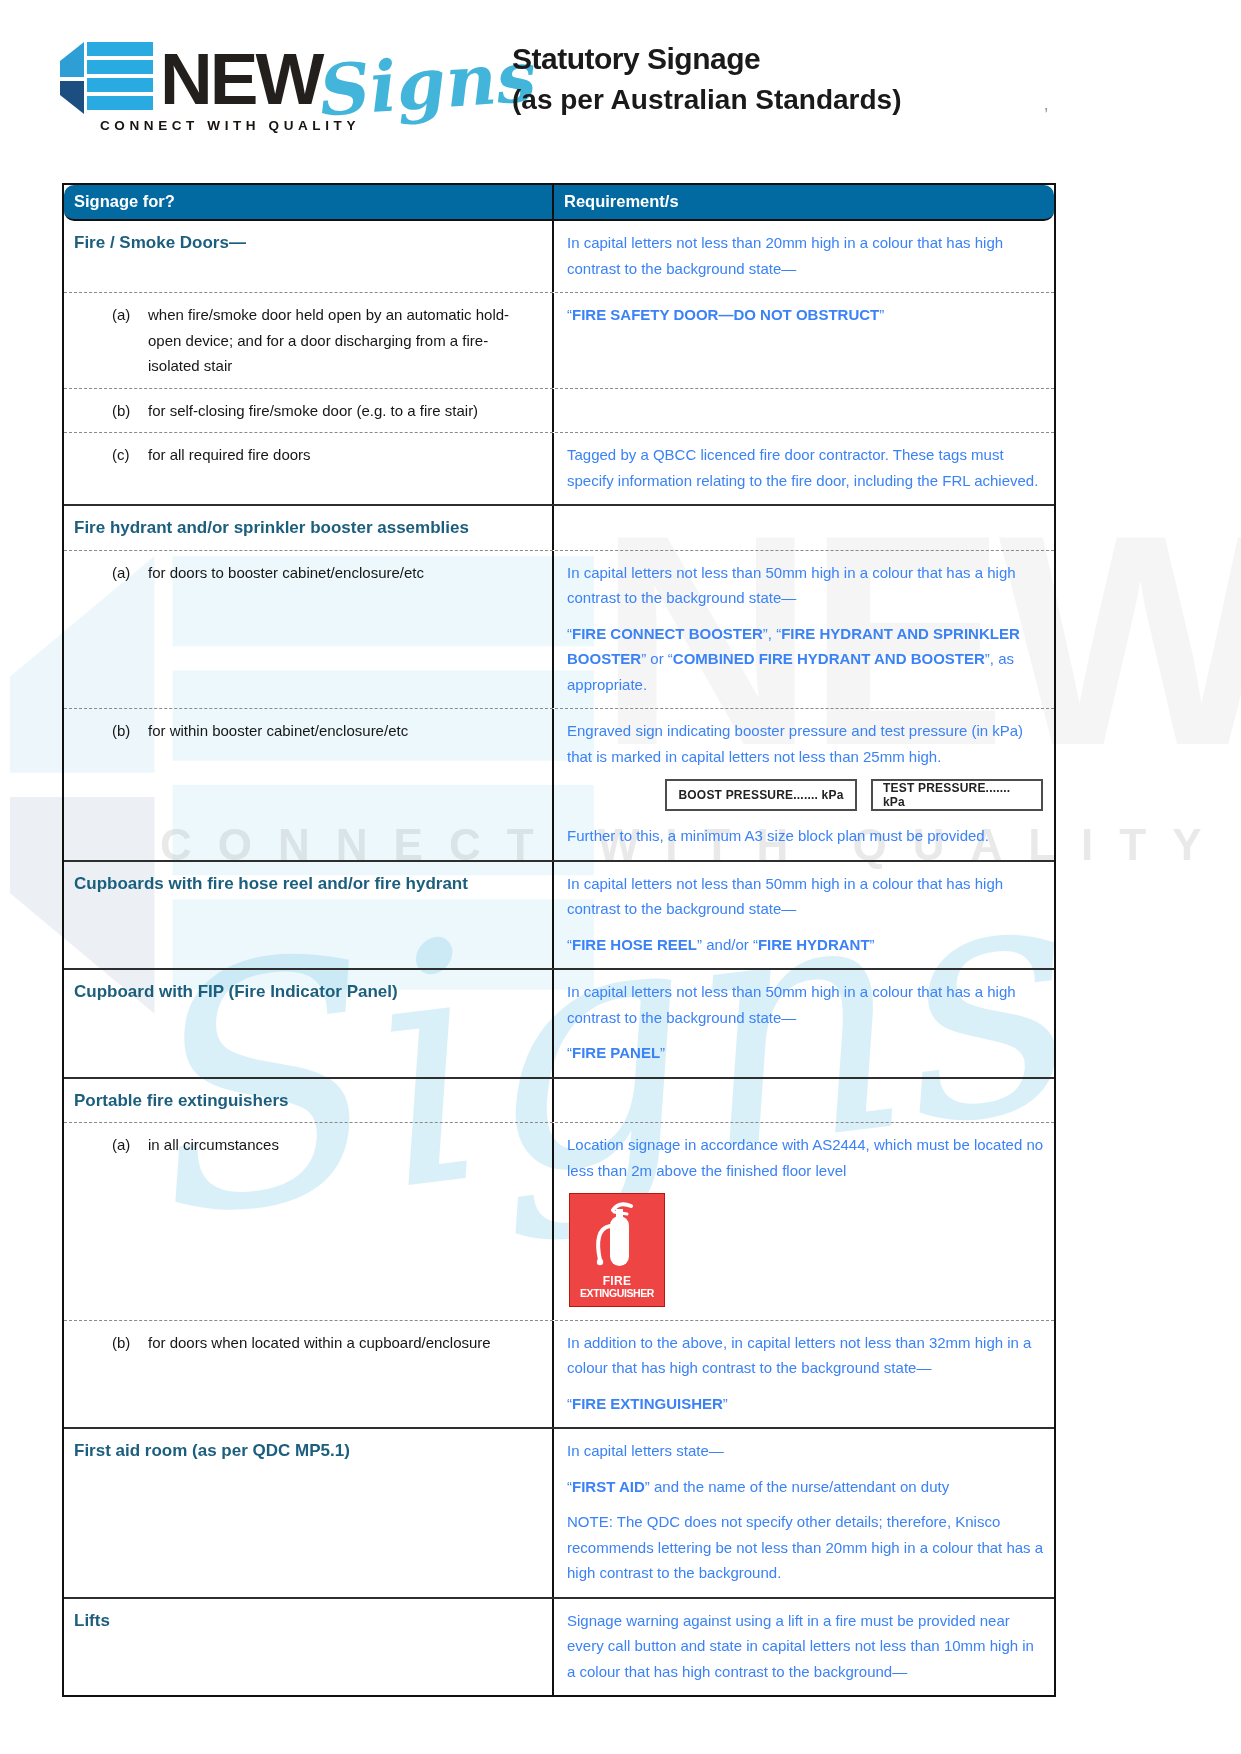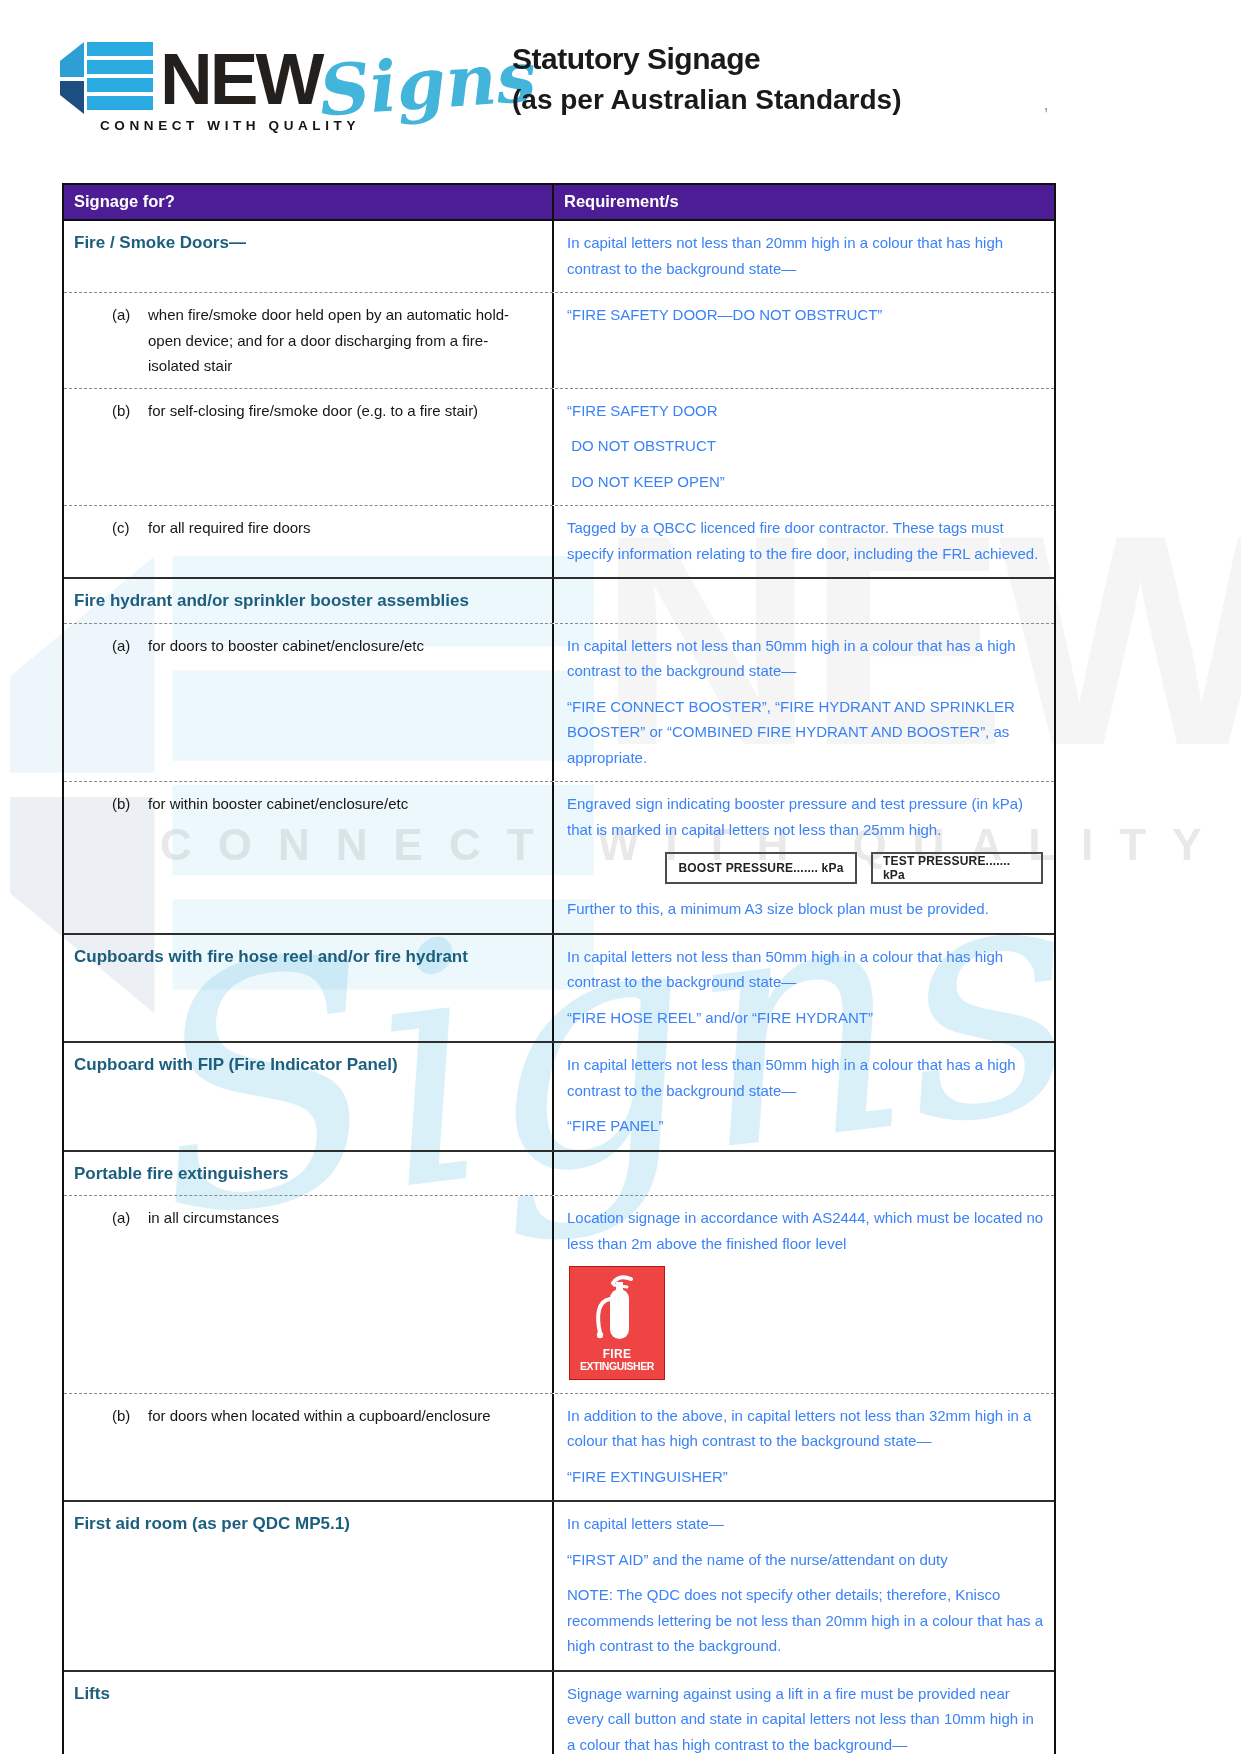--- a/index.html
+++ b/index.html
@@ -30,42 +30,42 @@
   .logo-tagline{margin:-4px 0 0 42px;font-size:13.5px;font-weight:700;
                 letter-spacing:4.6px;color:#18140f;white-space:nowrap;}
   .title-block{position:absolute;left:512px;top:42px;}
   .doc-title{font-size:30px;font-weight:bold;letter-spacing:-.5px;margin:0;line-height:1.15;}
   .doc-subtitle{font-size:28px;font-weight:bold;margin:8px 0 0 0;line-height:1.1;}
   .stray-mark{position:absolute;left:1044px;top:104px;color:#9a9a9a;font-size:19px;}
 
   
   .doc-table{position:absolute;left:62px;top:183px;width:990px;
              border:2px solid #101010;background:transparent;}
-  .t-header{display:flex;background:#4c1d95;border-bottom:2px solid #101010;}
+  .t-header{display:flex;background:#0369a1;border-bottom:2px solid #101010;border-radius:10px;}
   .t-header .hc{padding:7px 12px 8px 10px;font-size:16.5px;font-weight:bold;color:#ffffff;}
   .t-header .hc1{width:490px;box-sizing:border-box;border-right:2px solid #101010;}
   .t-header .hc2{flex:1;}
 
   .t-row{display:flex;align-items:stretch;}
   .div-dashed{border-bottom:1px dashed #8a8a8a;}
   .div-solid{border-bottom:2px solid #2e2e2e;}
   .t-row:last-child{border-bottom:none;}
 
   .left-cell{width:490px;box-sizing:border-box;border-right:2px solid #101010;
              padding:9px 14px 9px 10px;}
   .right-cell{flex:1;box-sizing:border-box;padding:9px 10px 9px 13px;}
 
   .category{font-size:17px;font-weight:bold;color:#1B5E7D;line-height:1.5;}
   .sub{display:flex;padding-left:38px;font-size:15px;line-height:1.7;color:#161616;}
   .sub .marker{width:36px;flex:0 0 auto;}
   .sub .sub-text{flex:1;padding-right:6px;}
 
   .rp{margin:0 0 10px 0;font-size:15px;line-height:1.7;color:#3b82f6;}
   .rp:last-child{margin-bottom:2px;}
-  .rp .b{font-weight:normal;}
+  .rp .b{font-weight:bold;}
 
   .pboxes{display:flex;gap:14px;margin:4px 0 12px 98px;}
   .pbox{border:2px solid #4c4c4c;height:32px;display:flex;align-items:center;
         justify-content:center;font-size:12px;font-weight:bold;letter-spacing:.2px;
         color:#222;padding:0 10px;box-sizing:border-box;}
   .pbox-1{width:192px;}
   .pbox-2{width:172px;}
 
   .ext-sign{width:90px;background:#ef4444;border:1px solid #b8170e;margin:6px 0 4px 2px;
             padding:6px 2px 6px 2px;text-align:center;}
@@ -141,25 +141,20 @@
               <p class="rp"><span>“</span><span class="b">FIRE SAFETY DOOR—DO NOT OBSTRUCT</span><span>”</span></p>
             </div>
           </div>
           <div class="t-row div-dashed">
             <div class="left-cell">
               <div class="sub">
                 <span class="marker">(b)</span>
                 <span class="sub-text">for self-closing fire/smoke door (e.g. to a fire stair)</span>
               </div>
             </div>
-            <div class="right-cell">
-              <p class="rp"><span>“</span><span class="b">FIRE SAFETY DOOR</span></p>
-              <p class="rp"><span>&nbsp;</span><span class="b">DO NOT OBSTRUCT</span></p>
-              <p class="rp"><span>&nbsp;</span><span class="b">DO NOT KEEP OPEN</span><span>”</span></p>
-            </div>
           </div>
           <div class="t-row div-solid">
             <div class="left-cell">
               <div class="sub">
                 <span class="marker">(c)</span>
                 <span class="sub-text">for all required fire doors</span>
               </div>
             </div>
             <div class="right-cell">
               <p class="rp"><span>Tagged by a QBCC licenced fire door contractor.  These tags must specify information relating to the fire door, including the FRL achieved.</span></p>

